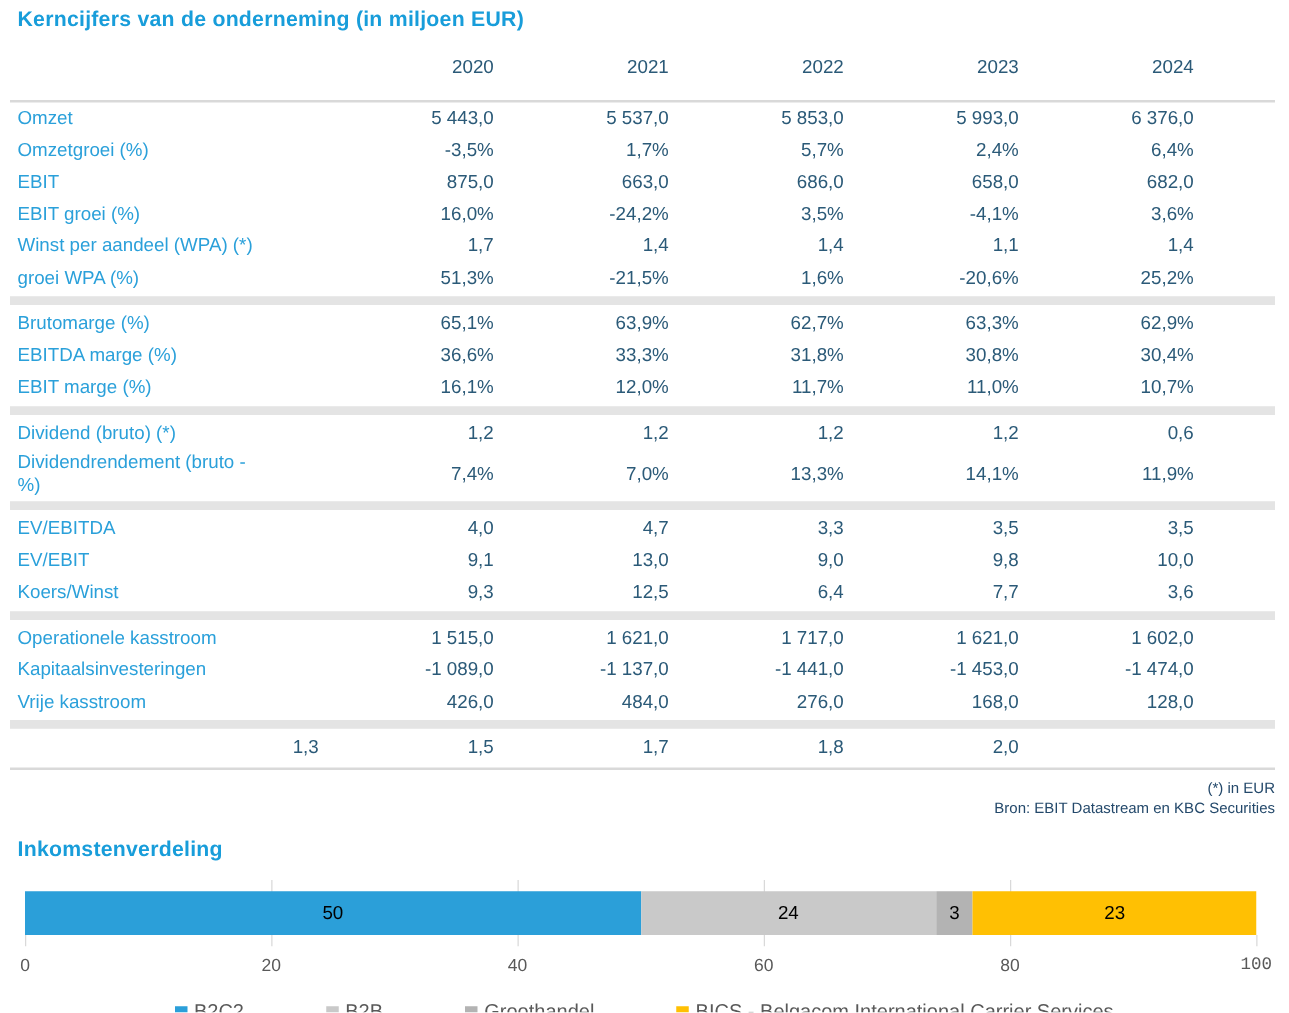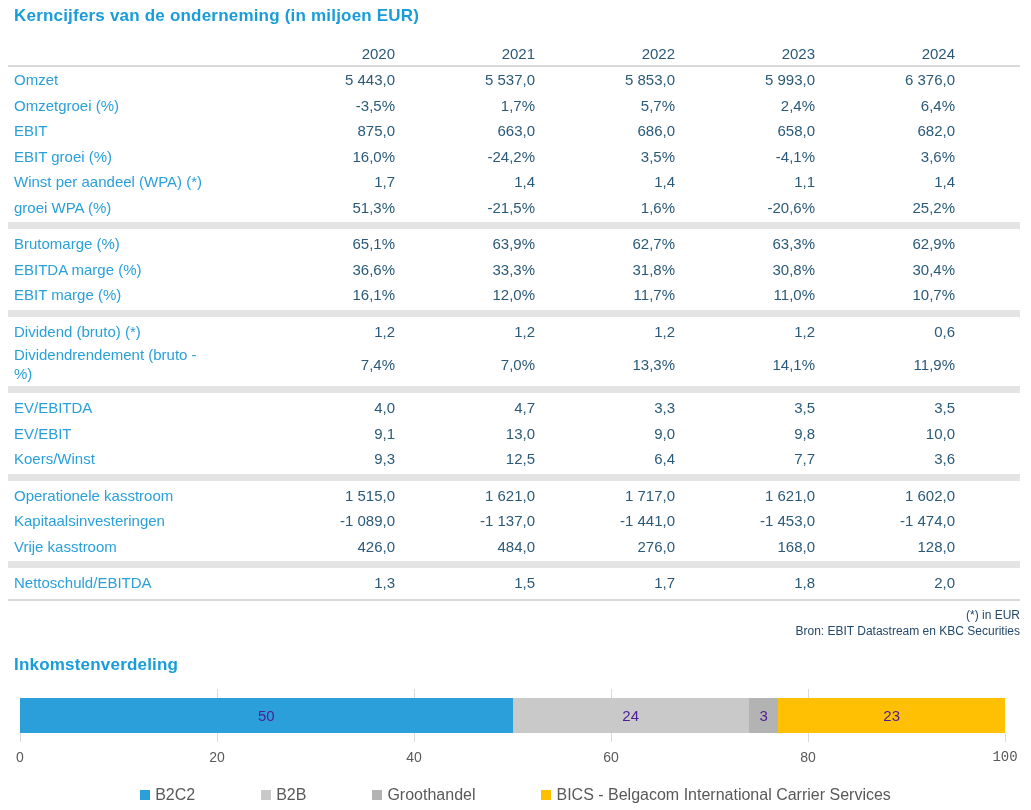--- a/index.html
+++ b/index.html
@@ -6,39 +6,39 @@
   .page{
     position:relative;width:1031px;height:810px;background:#fff;overflow:hidden;
     font-family:"Liberation Sans","DejaVu Sans",sans-serif;color:#2b5a78;border-radius:10px;
   }
   .section-title{
     margin:6px 0 0 14px;font-size:17px;font-weight:bold;color:#189dda;letter-spacing:.2px;
   }
   
   .kpi{margin-top:6px;}
   .t-grid{display:grid;grid-template-columns:247px repeat(5,140px);margin:0 57px 0 8px;align-items:center;}
-  .t-head{height:30px;align-items:end;padding-bottom:3px;}
+  .t-head{height:30px;align-items:end;padding-bottom:18px;}
   .t-head .year{ text-align:right;font-size:15px;color:#2b5a78;}
   .rule{height:2px;background:#d9d9d9;margin-left:8px;width:1012px;}
   .rule.bottom{margin-top:3px;}
   .t-row{min-height:25.5px;}
   .t-row .lbl{color:#2aa0da;font-size:15px;padding-left:6px;white-space:pre-line;line-height:19px;}
   .t-row .val{text-align:right;font-size:15px;color:#2b5a78;}
   .t-row.tall{min-height:40px;}
   .sep{height:7px;background:#e4e4e4;margin:2px 0 2px 8px;width:1012px;}
   .footnotes{margin:6px 11px 0 0;text-align:right;font-size:12px;line-height:16px;color:#24496b;}
   
   .chart-wrap{margin-top:16px;}
   .chart{position:relative;height:75px;margin-top:14px;}
   .plot{position:absolute;left:20px;top:0;width:985px;height:53px;}
   .gridline{position:absolute;top:0;bottom:0;width:1px;background:#d9d9d9;}
   .edge-tick{position:absolute;top:44px;height:9px;width:1px;background:#d9d9d9;}
   .bar{position:absolute;left:0;right:0;top:9px;height:35px;display:flex;}
   .seg{height:100%;display:flex;align-items:center;justify-content:center;
-       font-size:15px;color:#4c1d95;overflow:visible;}
+       font-size:15px;color:#000000;overflow:visible;}
   .xlabels{position:absolute;left:20px;top:60px;width:985px;height:18px;font-size:14px;color:#595959;}
   .xlabels span{position:absolute;transform:translateX(-50%);}
   .legend{display:flex;justify-content:center;gap:66px;margin-top:22px;
           font-size:16px;color:#595959;align-items:center;}
   .legend .item{display:flex;align-items:center;gap:5px;}
   .legend .swatch{width:10px;height:10px;display:inline-block;}
 </style>
 </head>
 <body>
 
@@ -193,21 +193,20 @@
         <div class="t-grid t-row">
           <div class="lbl">Vrije kasstroom</div>
           <div class="val">426,0</div>
           <div class="val">484,0</div>
           <div class="val">276,0</div>
           <div class="val">168,0</div>
           <div class="val">128,0</div>
         </div>
         <div class="sep"></div>
         <div class="t-grid t-row">
-          <div class="lbl">Nettoschuld/EBITDA</div>
           <div class="val">1,3</div>
           <div class="val">1,5</div>
           <div class="val">1,7</div>
           <div class="val">1,8</div>
           <div class="val">2,0</div>
         </div>
       </div>
     <div class="rule bottom"></div>
     <div class="footnotes">
       <div>(*) in EUR</div>

